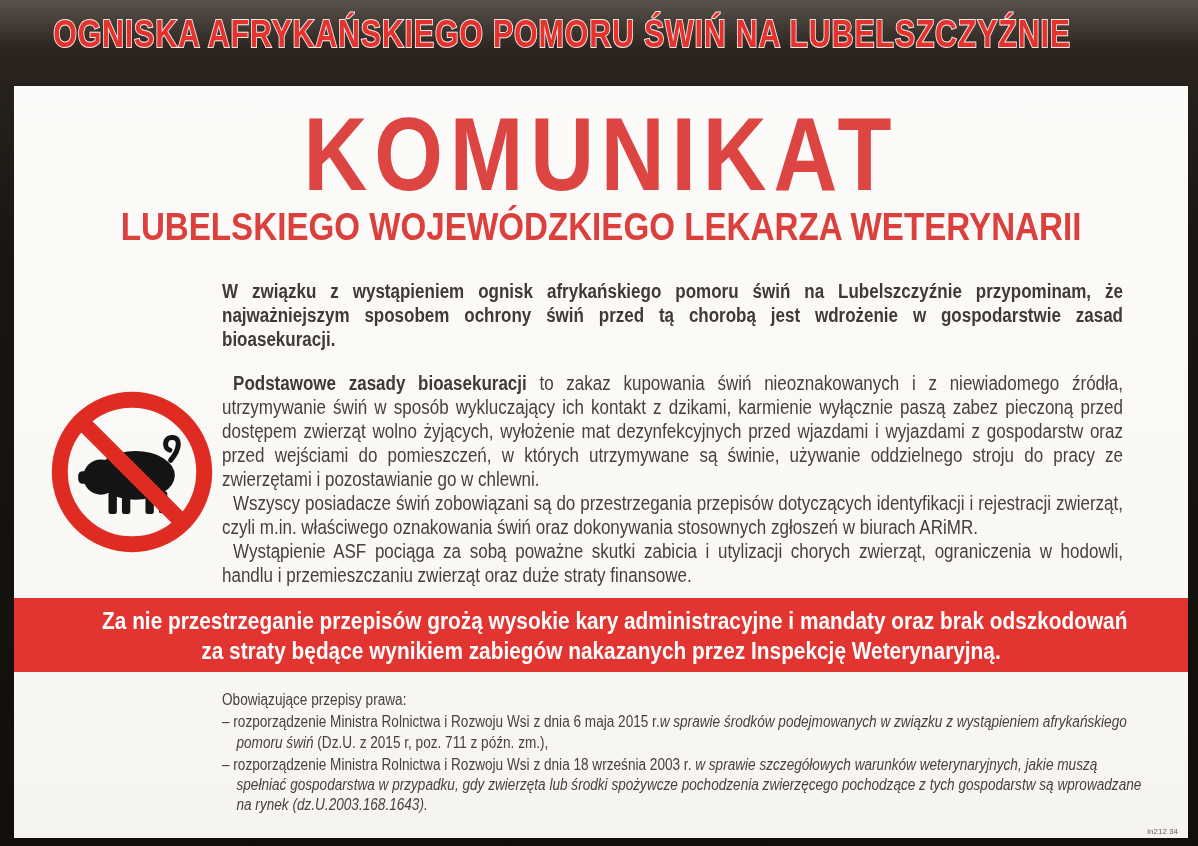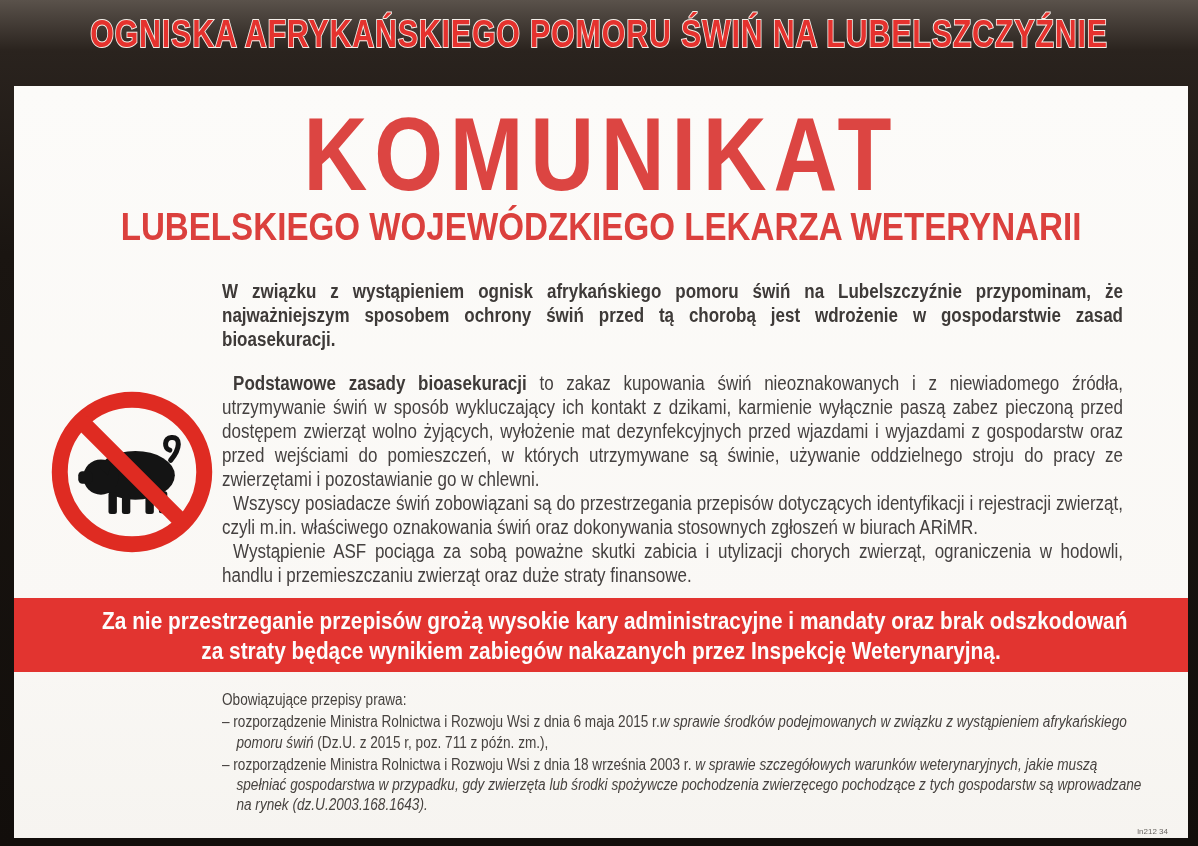--- a/index.html
+++ b/index.html
@@ -3,21 +3,21 @@
 <meta charset="utf-8">
 <style>
   * { margin:0; padding:0; box-sizing:border-box; }
   html,body { width:1198px; height:846px; font-family:"Liberation Sans", sans-serif; }
   .scan {
     position:relative; width:1198px; height:846px; overflow:hidden;
     background:linear-gradient(180deg,#5a524b 0%, #2a231e 6%, #1a1511 30%, #120e0b 100%);
   }
   .top-band {
     position:absolute; left:0; top:0; width:1198px; height:68px;
-    display:flex; align-items:center; justify-content:center;
+    display:flex; align-items:center; justify-content:flex-end;
   }
   .top-band-text {
     font-size:38px; font-weight:bold; letter-spacing:1px; white-space:nowrap;
     color:#e5322e;
     -webkit-text-stroke:2px #f3efe9; paint-order:stroke fill;
     transform:scaleX(0.8); transform-origin:50% 50%;
   }
   .page {
     position:absolute; left:14px; top:86px; right:10px; bottom:8px;
     background:linear-gradient(180deg,#fcfbf9 0%, #faf8f5 70%, #f6f4f0 100%);
@@ -53,21 +53,21 @@
   }
   .legal {
     margin-top:18px; margin-left:208px; width:1085px;
     transform:scaleX(0.85); transform-origin:0 0;
     font-size:16px; line-height:1.27; color:#46423f; text-align:left;
   }
   .legal-heading { margin-bottom:2px; }
   .legal-item { padding-left:17px; text-indent:-17px; margin-bottom:2px; }
   .legal-item i { font-style:italic; }
   .scan-code {
-    position:absolute; right:20px; bottom:2px; font-size:8px; color:#6b6763;
+    position:absolute; right:10px; bottom:2px; font-size:8px; color:#6b6763;
   }
 </style>
 </head>
 <body>
 
 <div class="scan">
 
   <div class="top-band">
     <div class="top-band-text">OGNISKA AFRYKAŃSKIEGO POMORU ŚWIŃ NA LUBELSZCZYŹNIE</div>
   </div>

